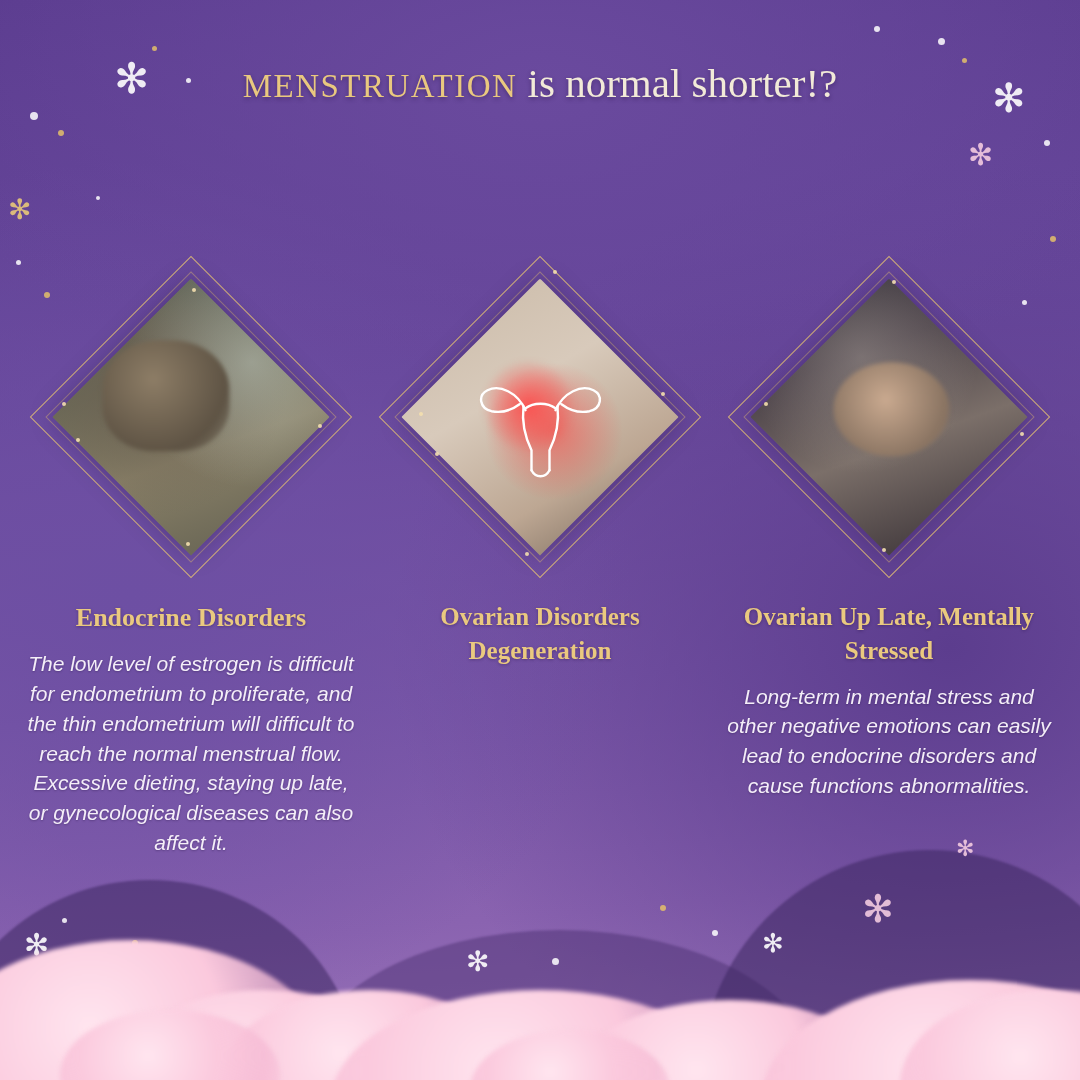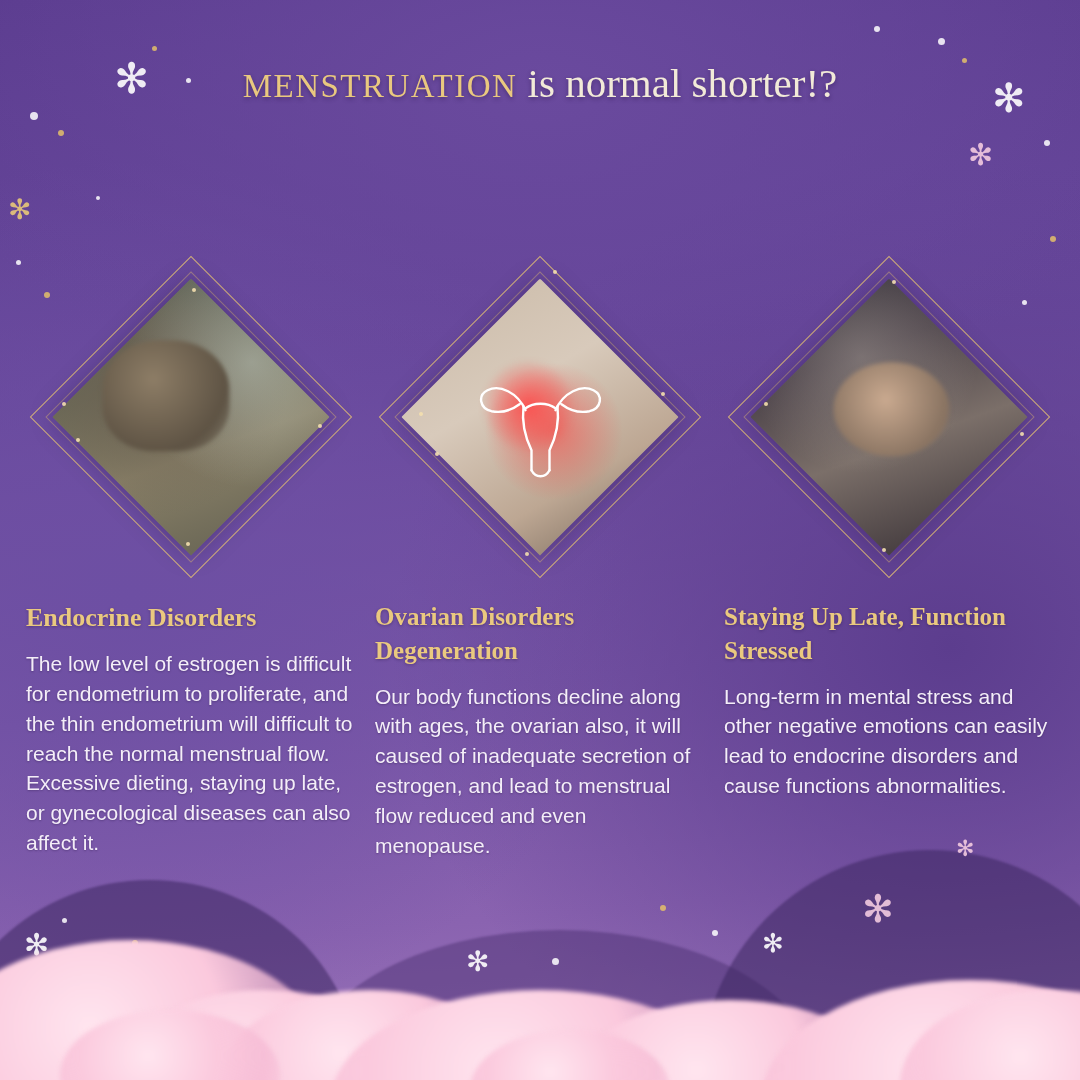--- a/index.html
+++ b/index.html
@@ -95,20 +95,21 @@
   }
 
   
   .cols {
     position: absolute;
     top: 252px;
     left: 0; right: 0;
     display: flex;
     justify-content: space-between;
     padding: 0 26px;
+    text-align: center;
   }
   .col { width: 330px; }
 
   .dia-wrap {
     position: relative;
     width: 330px;
     height: 330px;
     display: flex;
     align-items: center;
     justify-content: center;
@@ -215,20 +216,21 @@
     line-height: 1.35;
     color: #eac97f;
     text-shadow: 0 1px 3px rgba(40,20,70,.4);
   }
   .col-body {
     margin-top: 14px;
     font-size: 21px;
     line-height: 1.42;
     color: #f4eef8;
     text-shadow: 0 1px 2px rgba(40,20,70,.35);
+    font-style: italic;
   }
   .col-2 .col-title, .col-3 .col-title { font-size: 25px; }
 </style>
 </head>
 <body>
 
 <div id="poster">
 
   <div class="hill left"></div>
   <div class="hill mid"></div>
@@ -306,36 +308,35 @@
             </svg>
           </div>
         </div>
         <div class="sp" style="left:44px; top:160px;"></div>
         <div class="sp" style="left:60px; top:200px;"></div>
         <div class="sp" style="left:178px;top:18px;"></div>
         <div class="sp" style="left:286px;top:140px;"></div>
         <div class="sp" style="left:150px;top:300px;"></div>
       </div>
       <div class="col-title">Ovarian Disorders Degeneration</div>
-      <div class="col-body">Our body functions decline along with ages, the ovarian also, it will caused of inadequate secretion of estrogen, and lead to menstrual flow reduced and even menopause.</div>
     </div>
 
     <div class="col col-3">
       <div class="dia-wrap">
         <div class="dia-frame"></div>
         <div class="dia-frame f2"></div>
         <div class="dia-photo">
           <div class="inner img-tired"></div>
         </div>
         <div class="sp" style="left:40px; top:150px;"></div>
         <div class="sp" style="left:168px;top:28px;"></div>
         <div class="sp" style="left:296px;top:180px;"></div>
         <div class="sp" style="left:158px;top:296px;"></div>
       </div>
-      <div class="col-title">Staying Up Late, Function Stressed</div>
+      <div class="col-title">Ovarian Up Late, Mentally Stressed</div>
       <div class="col-body">Long-term in mental stress and other negative emotions can easily lead to endocrine disorders and cause functions abnormalities.</div>
     </div>
 
   </div>
 
   <div class="cloudwrap">
     <div class="cloud" style="left:-70px;  bottom:-110px; width:400px; height:250px;"></div>
     <div class="cloud" style="left:100px;  bottom:-130px; width:330px; height:220px;"></div>
     <div class="cloud" style="left:220px;  bottom:-90px;  width:300px; height:180px;"></div>
     <div class="cloud" style="left:330px;  bottom:-140px; width:420px; height:230px;"></div>

